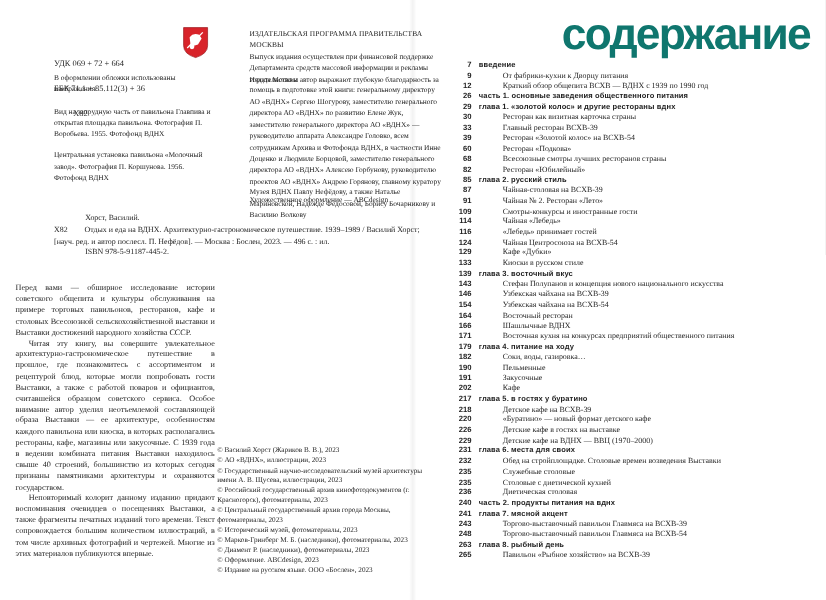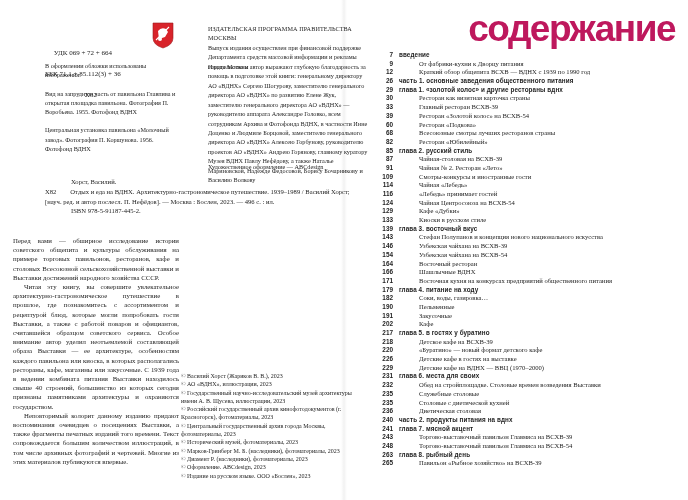--- a/index.html
+++ b/index.html
@@ -2,42 +2,42 @@
 <html><head>
 <meta charset="utf-8">
 <style>
   html,body{margin:0;padding:0;background:#e8e8e8;}
   .spread{position:relative;width:688px;height:500px;background:#ffffff;overflow:hidden;
           font-family:"Liberation Serif",serif;color:#1e1e1e;}
   .gutter{position:absolute;left:341px;top:0;width:6px;height:100%;
           background:linear-gradient(90deg,rgba(0,0,0,0) 0%,rgba(0,0,0,0.05) 50%,rgba(0,0,0,0) 100%);}
 
   
-  .meta-block{position:absolute;left:45px;top:37px;font-size:7px;line-height:1.5;white-space:pre-line;text-align:center;}
+  .meta-block{position:absolute;left:45px;top:37px;font-size:7px;line-height:1.5;white-space:pre-line;}
   .meta-block .code{margin-left:16px;}
   .emblem{position:absolute;left:152px;top:22px;width:22px;height:27px;}
   .publisher-block{position:absolute;left:208px;top:24px;width:158px;font-size:6.2px;line-height:1.52;}
   .publisher-block .prog-title{letter-spacing:0.1px;}
   .gratitude{position:absolute;left:208px;top:62px;width:160px;font-size:6.2px;line-height:1.52;}
   .design-credit{position:absolute;left:208px;top:163px;width:160px;font-size:6.2px;}
   .cover-note{position:absolute;left:45px;top:61px;width:132px;font-size:6.2px;line-height:1.5;}
   .cover-note .cn-item{margin-top:9px;}
   .biblio{position:absolute;left:45px;top:177px;width:322px;font-size:6.6px;line-height:1.48;}
   .biblio .author-line{margin-left:26px;}
   .biblio .code{margin-right:14px;}
   .biblio .isbn-line{margin-left:26px;}
   .annotation{position:absolute;left:13px;top:236px;width:166px;font-size:6.8px;line-height:9.2px;text-align:justify;}
   .annotation p{margin:0;}
   .annotation p + p{text-indent:11px;}
   .copyrights{position:absolute;left:181px;top:372px;width:182px;font-size:6px;line-height:8.3px;}
 
   
   .toc-title{position:absolute;right:13px;top:8px;width:330px;text-align:right;
              font-family:"Liberation Sans",sans-serif;font-weight:bold;font-size:37px;
-             letter-spacing:-1.5px;color:#be185d;}
+             letter-spacing:-1.5px;color:#0f766e;}
   .toc{position:absolute;left:368px;top:51px;width:312px;}
   .toc-row{display:flex;align-items:baseline;height:8.7px;}
   .toc-page{flex:none;width:25px;text-align:right;margin-right:6px;
             font-family:"Liberation Sans",sans-serif;font-weight:bold;font-size:6.4px;}
   .toc-label{font-size:6.6px;white-space:nowrap;}
   .toc-row.h .toc-label{font-family:"Liberation Sans",sans-serif;font-weight:bold;font-size:6.3px;letter-spacing:0.1px;}
   .toc-row.e .toc-label{font-family:"Liberation Serif",serif;margin-left:20px;}
 </style>
 </head>
 <body>

